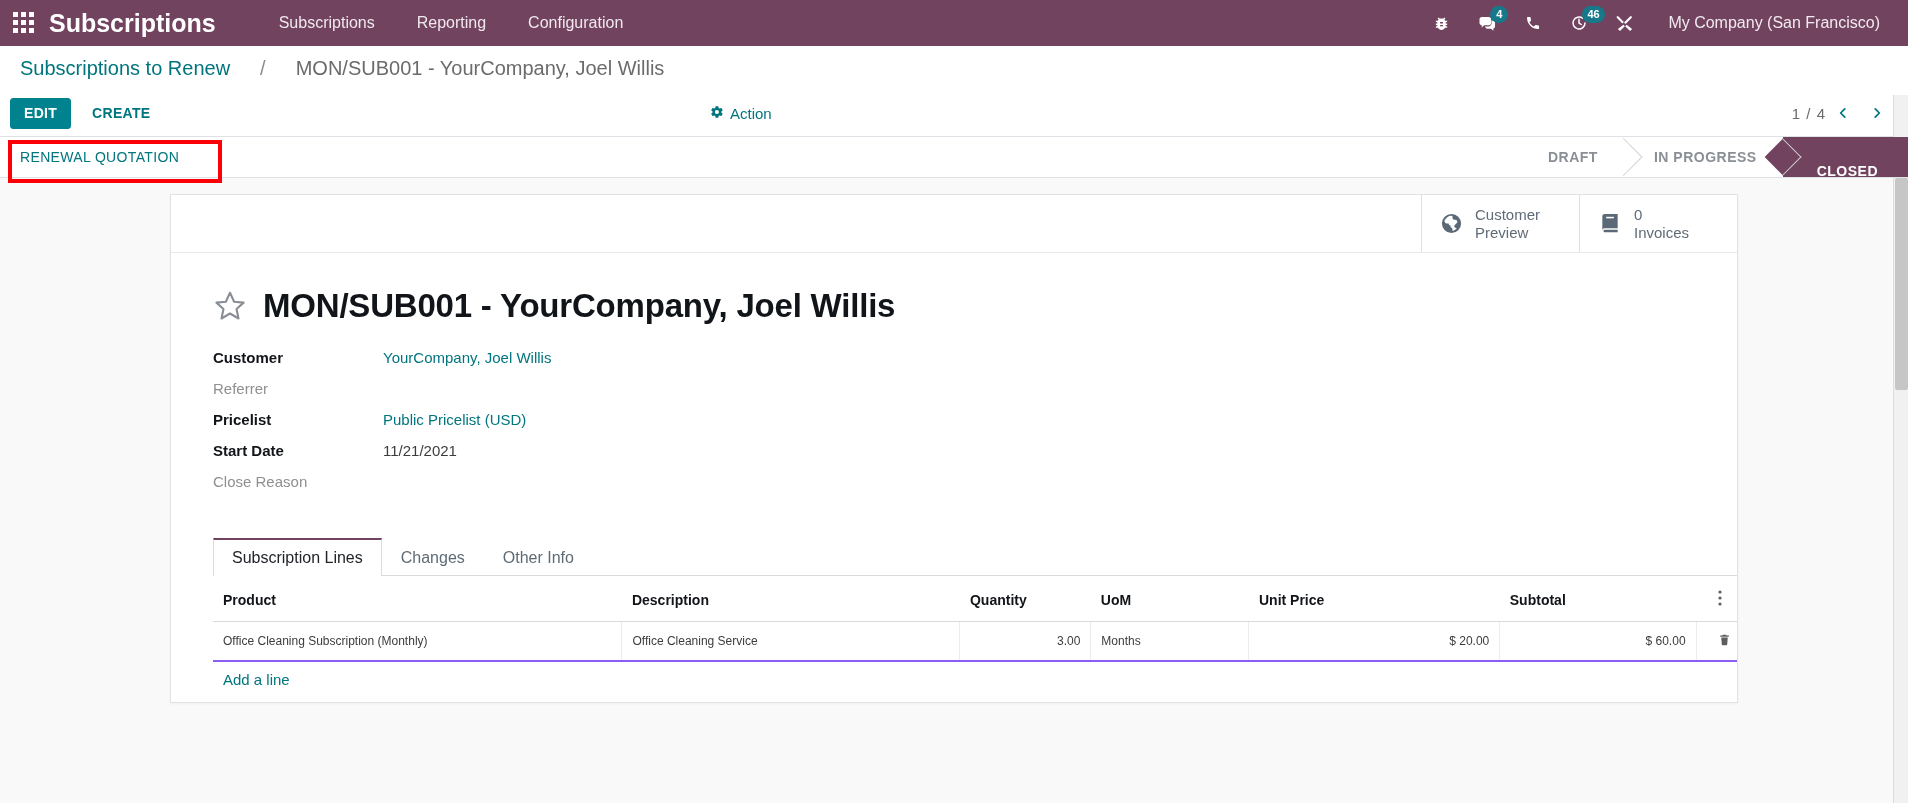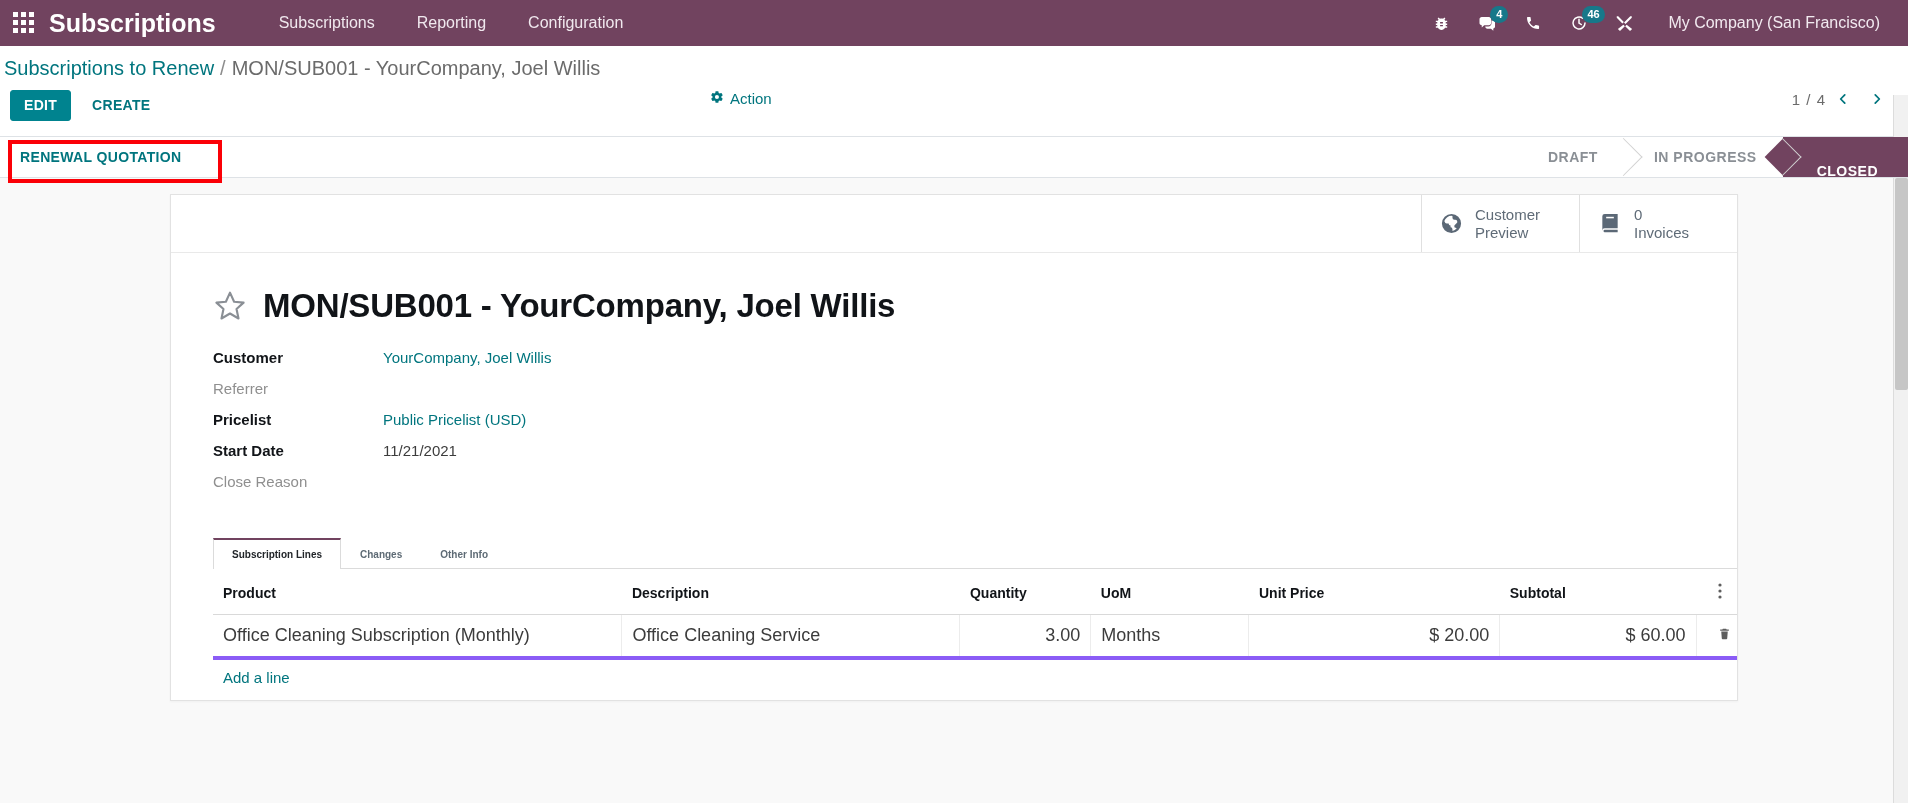--- a/index.html
+++ b/index.html
@@ -104,37 +104,38 @@
     overflow: hidden;
     flex: none;
   }
   .nav-user-name { font-size: 16px; color: #f2eaf0; }
 
   
   .breadcrumb-bar {
     height: 44px;
     display: flex;
     align-items: center;
-    padding-left: 4px;
+    padding-left: 20px;
     background: #ffffff;
+    gap: 24px;
   }
   .bc-link {
     font-size: 20px;
     color: #00757e;
     cursor: pointer;
     white-space: nowrap;
   }
   .bc-sep { font-size: 20px; color: #8d8d8d; padding: 0 6px; }
   .bc-current { font-size: 20px; color: #6b6b6b; white-space: nowrap; }
 
   
   .control-bar {
     height: 46px;
     display: flex;
-    align-items: flex-start;
+    align-items: center;
     padding: 0 14px 0 10px;
     background: #ffffff;
     position: relative;
   }
   .btn-edit {
     background: #00838f;
     color: #ffffff;
     border: 1px solid #00838f;
     font-size: 14px;
     font-weight: bold;
@@ -196,21 +197,21 @@
   .renewal-holder {
     display: flex;
     align-items: center;
     padding-left: 20px;
   }
   .btn-renewal {
     background: transparent;
     border: none;
     color: #00757e;
     font-size: 14px;
-    font-weight: bold;
+    font-weight: normal;
     letter-spacing: .35px;
     cursor: pointer;
     padding: 0;
   }
   .red-highlight {
     position: absolute;
     left: 8px; top: 3px;
     width: 214px; height: 43px;
     border: 4px solid #fb0007;
     pointer-events: none;
@@ -340,29 +341,28 @@
   .f-value { font-size: 15px; color: #3c3c3c; }
   .f-value.link { color: #00757e; cursor: pointer; }
 
   
   .notebook { padding: 34px 0 0 42px; }
   .tabs {
     display: flex;
     border-bottom: 1px solid #dbdbdb;
   }
   .tab {
-    font-size: 10px;
+    font-size: 16px;
     color: #5e6b75;
     padding: 10px 18px 9px 18px;
     border: 1px solid transparent;
     border-bottom: none;
     margin-bottom: -1px;
     cursor: pointer;
     background: transparent;
-    font-weight: bold;
   }
   .tab.active {
     color: #212529;
     background: #ffffff;
     border-color: #dbdbdb;
     border-top: 2px solid #71435f;
     padding-top: 9px;
   }
 
   
@@ -370,24 +370,24 @@
   .lines-table th {
     font-size: 14px;
     color: #111418;
     font-weight: bold;
     text-align: left;
     padding: 14px 10px 12px 10px;
     border-bottom: 1px solid #d9d9d9;
     white-space: nowrap;
   }
   .lines-table td {
-    font-size: 18px;
+    font-size: 12px;
     color: #3c3c3c;
     padding: 10px 10px;
-    border-bottom: 4px solid #8b5cf6;
+    border-bottom: 2px solid #8b5cf6;
     border-right: 1px solid #ececec;
     white-space: nowrap;
   }
   .lines-table td:last-child, .lines-table th:last-child { border-right: none; }
   .num { text-align: right; }
   .th-opt { width: 34px; text-align: center !important; padding-right: 4px !important; }
   .row-del { color: #6b6b6b; cursor: pointer; padding-left: 10px; }
   .add-line {
     font-size: 15px;
     color: #00757e;

